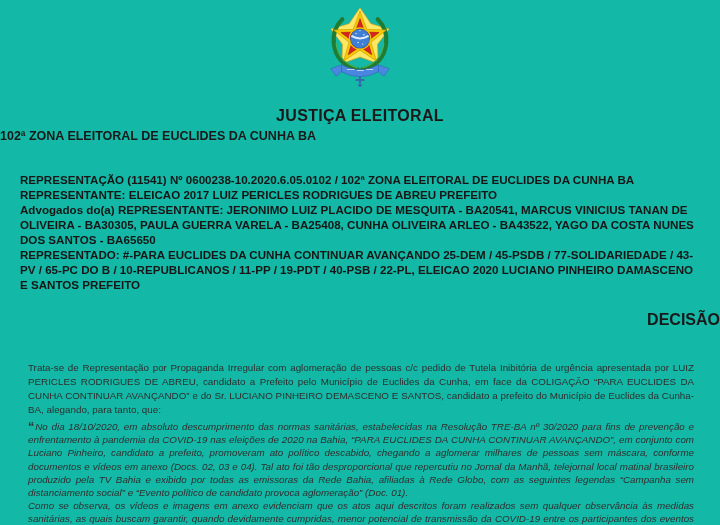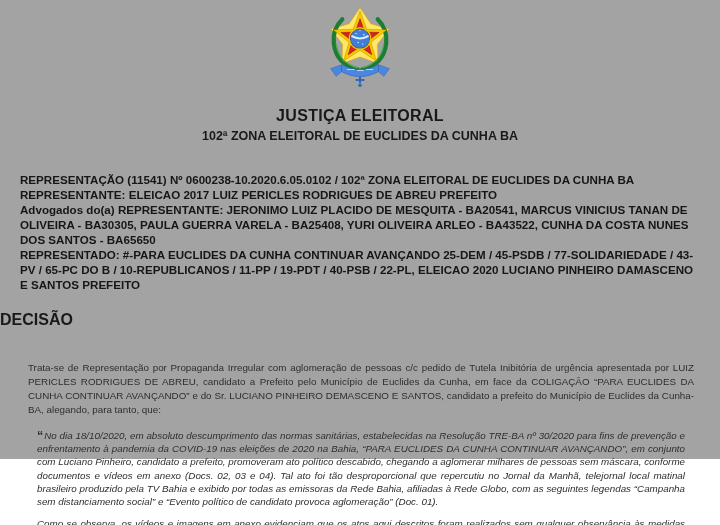--- a/index.html
+++ b/index.html
@@ -2,61 +2,61 @@
 <html lang="pt-BR"><head>
 <meta charset="utf-8">
 <style>
   html, body { margin:0; padding:0; background:#ffffff; }
   body {
     width:720px; height:525px; overflow:hidden;
     font-family:"Liberation Sans", sans-serif;
     -webkit-font-smoothing:antialiased;
   }
   .page {
-    position:relative; width:720px; height:459px;
-    background:#a3a3a3; color:#1c1c1c;
+    position:relative; width:720px; height:525px;
+    background:#14b8a6; color:#1c1c1c;
   }
   .coa {
     position:absolute; top:4px; left:50%; transform:translateX(-50%);
     width:77px; height:90px;
   }
   .coa svg { display:block; width:100%; height:100%; }
   .title {
     position:absolute; top:107px; left:0; width:720px; margin:0;
     text-align:center; font-size:16px; font-weight:bold;
     letter-spacing:0.3px; color:#191919;
   }
   .subtitle {
     position:absolute; top:129px; left:0; width:720px; margin:0;
-    text-align:center; font-size:12.5px; font-weight:bold; color:#191919;
+    font-size:12.5px; font-weight:bold; color:#191919;
   }
   .case-block {
     position:absolute; top:172px; left:20px; right:19px;
     font-weight:bold; font-size:11.6px; line-height:15px;
     color:#161616; text-align:left;
   }
   .case-block p { margin:0; }
   .decisao {
     position:absolute; top:311px; left:0; width:720px; margin:0;
-    text-align:left; font-size:16px; font-weight:bold; color:#191919;
+    text-align:right; font-size:16px; font-weight:bold; color:#191919;
   }
   .vistos {
     position:absolute; top:334px; left:0; width:720px;
     text-align:center; font-size:10px; color:#4d4d4d;
   }
   .intro {
     position:absolute; top:361px; left:28px; right:26px; margin:0;
     font-size:9.8px; line-height:14px; text-align:justify; color:#2e2e2e;
   }
   .quote {
     position:absolute; top:420px; left:28px; right:26px;
     font-size:9.8px; line-height:13.2px; text-align:justify;
     font-style:italic; color:#2e2e2e;
   }
-  .quote p { margin:9px; }
+  .quote p { margin:0; }
   .qmark {
     font-style:normal; font-weight:bold; font-size:12.5px;
     line-height:10px; vertical-align:-1px; padding-right:1px;
   }
 </style>
 </head>
 <body>
 
 <div class="page">
 
@@ -95,21 +95,21 @@
       <rect x="58" y="83.5" width="9" height="1" fill="#ffffff" opacity="0.85"></rect>
     </svg>
   </div>
 
   <h1 class="title">JUSTIÇA ELEITORAL</h1>
   <h2 class="subtitle">102ª ZONA ELEITORAL DE EUCLIDES DA CUNHA BA</h2>
 
   <div class="case-block">
     <p>REPRESENTAÇÃO (11541) Nº 0600238-10.2020.6.05.0102 / 102ª ZONA ELEITORAL DE EUCLIDES DA CUNHA BA</p>
     <p>REPRESENTANTE: ELEICAO 2017 LUIZ PERICLES RODRIGUES DE ABREU PREFEITO</p>
-    <p>Advogados do(a) REPRESENTANTE: JERONIMO LUIZ PLACIDO DE MESQUITA - BA20541, MARCUS VINICIUS TANAN DE OLIVEIRA - BA30305, PAULA GUERRA VARELA - BA25408, YURI OLIVEIRA ARLEO - BA43522, CUNHA DA COSTA NUNES DOS SANTOS - BA65650</p>
+    <p>Advogados do(a) REPRESENTANTE: JERONIMO LUIZ PLACIDO DE MESQUITA - BA20541, MARCUS VINICIUS TANAN DE OLIVEIRA - BA30305, PAULA GUERRA VARELA - BA25408, CUNHA OLIVEIRA ARLEO - BA43522, YAGO DA COSTA NUNES DOS SANTOS - BA65650</p>
     <p>REPRESENTADO: #-PARA EUCLIDES DA CUNHA CONTINUAR AVANÇANDO 25-DEM / 45-PSDB / 77-SOLIDARIEDADE / 43-PV / 65-PC DO B / 10-REPUBLICANOS / 11-PP / 19-PDT / 40-PSB / 22-PL, ELEICAO 2020 LUCIANO PINHEIRO DAMASCENO E SANTOS PREFEITO</p>
   </div>
 
   <h2 class="decisao">DECISÃO</h2>
 
   <p class="intro">Trata-se de Representação por Propaganda Irregular com aglomeração de pessoas c/c pedido de Tutela Inibitória de urgência apresentada por LUIZ PERICLES RODRIGUES DE ABREU, candidato a Prefeito pelo Município de Euclides da Cunha, em face da COLIGAÇÃO “PARA EUCLIDES DA CUNHA CONTINUAR AVANÇANDO” e do Sr. LUCIANO PINHEIRO DEMASCENO E SANTOS, candidato a prefeito do Município de Euclides da Cunha-BA, alegando, para tanto, que:</p>
 
   <div class="quote">
     <p><span class="qmark">“</span><span>No dia 18/10/2020, em absoluto descumprimento das normas sanitárias, estabelecidas na Resolução TRE-BA nº 30/2020 para fins de prevenção e enfrentamento à pandemia da COVID-19 nas eleições de 2020 na Bahia, “PARA EUCLIDES DA CUNHA CONTINUAR AVANÇANDO”, em conjunto com Luciano Pinheiro, candidato a prefeito, promoveram ato político descabido, chegando a aglomerar milhares de pessoas sem máscara, conforme documentos e vídeos em anexo (Docs. 02, 03 e 04). Tal ato foi tão desproporcional que repercutiu no Jornal da Manhã, telejornal local matinal brasileiro produzido pela TV Bahia e exibido por todas as emissoras da Rede Bahia, afiliadas à Rede Globo, com as seguintes legendas “Campanha sem distanciamento social” e “Evento político de candidato provoca aglomeração” (Doc. 01).</span></p>
     <p>Como se observa, os vídeos e imagens em anexo evidenciam que os atos aqui descritos foram realizados sem qualquer observância às medidas sanitárias, as quais buscam garantir, quando devidamente cumpridas, menor potencial de transmissão da COVID-19 entre os participantes dos eventos políticos.</p>

